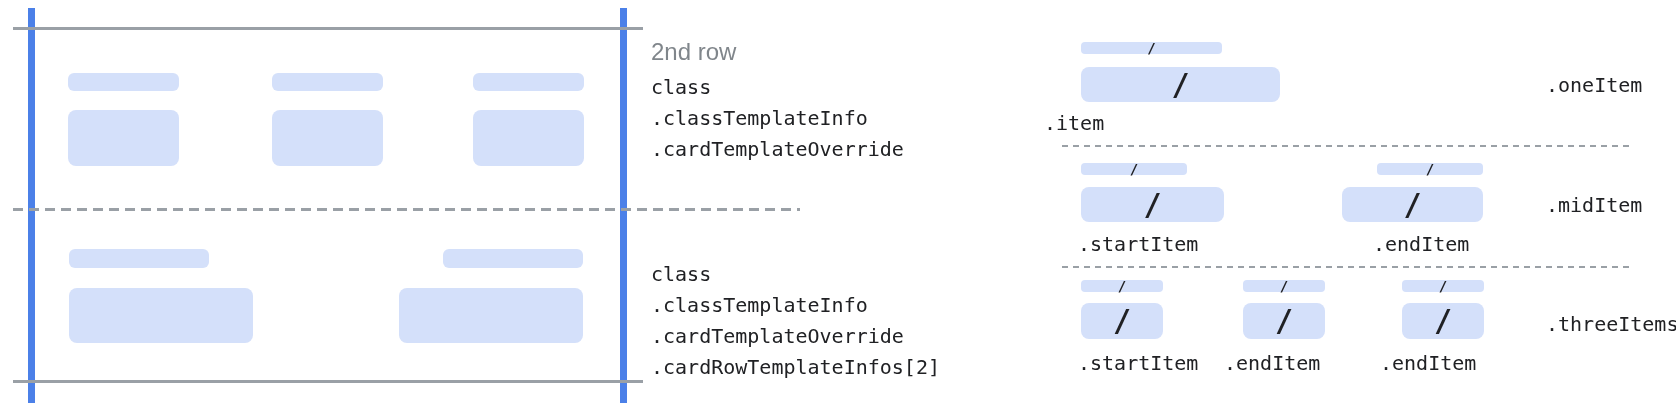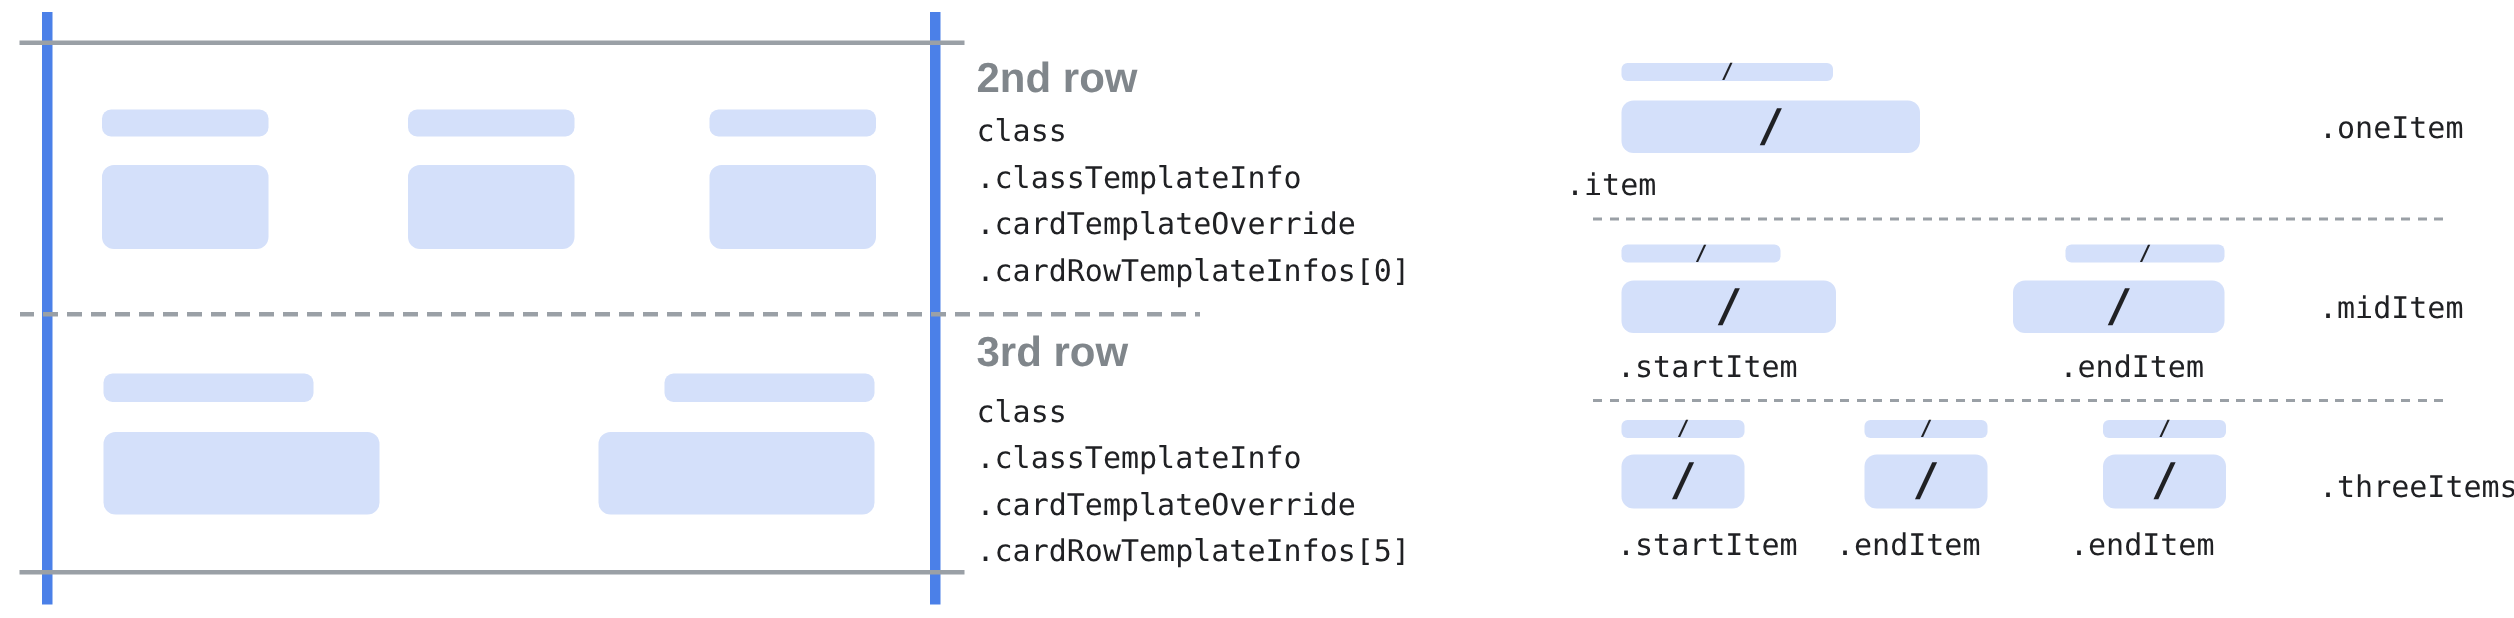--- a/index.html
+++ b/index.html
@@ -21,21 +21,21 @@
            background:repeating-linear-gradient(90deg,var(--gray) 0 6px,transparent 6px 11px);}
   
   .bar{position:absolute;background:var(--fill);}
   .r4{border-radius:4px;}.r6{border-radius:6px;}.r8{border-radius:8px;}
   .slashbar{display:flex;align-items:center;justify-content:center;}
   .slash-sm{font-family:"DejaVu Sans Mono",monospace;font-weight:700;font-size:14px;
             line-height:1;color:var(--ink);}
   .slash-lg{font-family:"DejaVu Sans Mono",monospace;font-weight:700;font-size:30px;
             line-height:1;color:var(--ink);}
   
-  .heading{position:absolute;left:651px;font-size:28px;line-height:30px;font-weight:700;
+  .heading{position:absolute;left:651px;font-size:24px;line-height:30px;font-weight:400;
            color:var(--heading);letter-spacing:0;}
   .mono{font-family:"DejaVu Sans Mono",monospace;font-size:20px;color:var(--ink);white-space:pre;}
   .classblock{position:absolute;left:651px;}
   .classblock .mono{display:block;line-height:31px;}
   .itemlabel{position:absolute;line-height:24px;}
   .layoutlabel{position:absolute;left:1546px;line-height:24px;}
 </style>
 </head>
 <body>
 
@@ -57,29 +57,27 @@
   <div class="bar r6" style="left:69px;top:249px;width:140px;height:19px"></div>
   <div class="bar r6" style="left:443px;top:249px;width:140px;height:19px"></div>
   <div class="bar r8" style="left:69px;top:288px;width:184px;height:55px"></div>
   <div class="bar r8" style="left:399px;top:288px;width:184px;height:55px"></div>
 
   <div class="heading" style="top:37px">2nd row</div>
   <div class="classblock" style="top:72px">
     <span class="mono">class</span>
     <span class="mono">.classTemplateInfo</span>
     <span class="mono">.cardTemplateOverride</span>
-    <span class="mono">.cardRowTemplateInfos[0]</span>
   </div>
 
-  <div class="heading" style="top:220px">3rd row</div>
   <div class="classblock" style="top:259px">
     <span class="mono">class</span>
     <span class="mono">.classTemplateInfo</span>
     <span class="mono">.cardTemplateOverride</span>
-    <span class="mono">.cardRowTemplateInfos[5]</span>
+    <span class="mono">.cardRowTemplateInfos[2]</span>
   </div>
 
   <div class="bar r4 slashbar" style="left:1081px;top:42px;width:141px;height:12px">
     <span class="slash-sm">/</span>
   </div>
   <div class="bar r8 slashbar" style="left:1081px;top:67px;width:199px;height:35px">
     <span class="slash-lg">/</span>
   </div>
   <div class="mono itemlabel" style="left:1044px;top:111px">.item</div>
   <div class="mono layoutlabel" style="top:73px">.oneItem</div>

